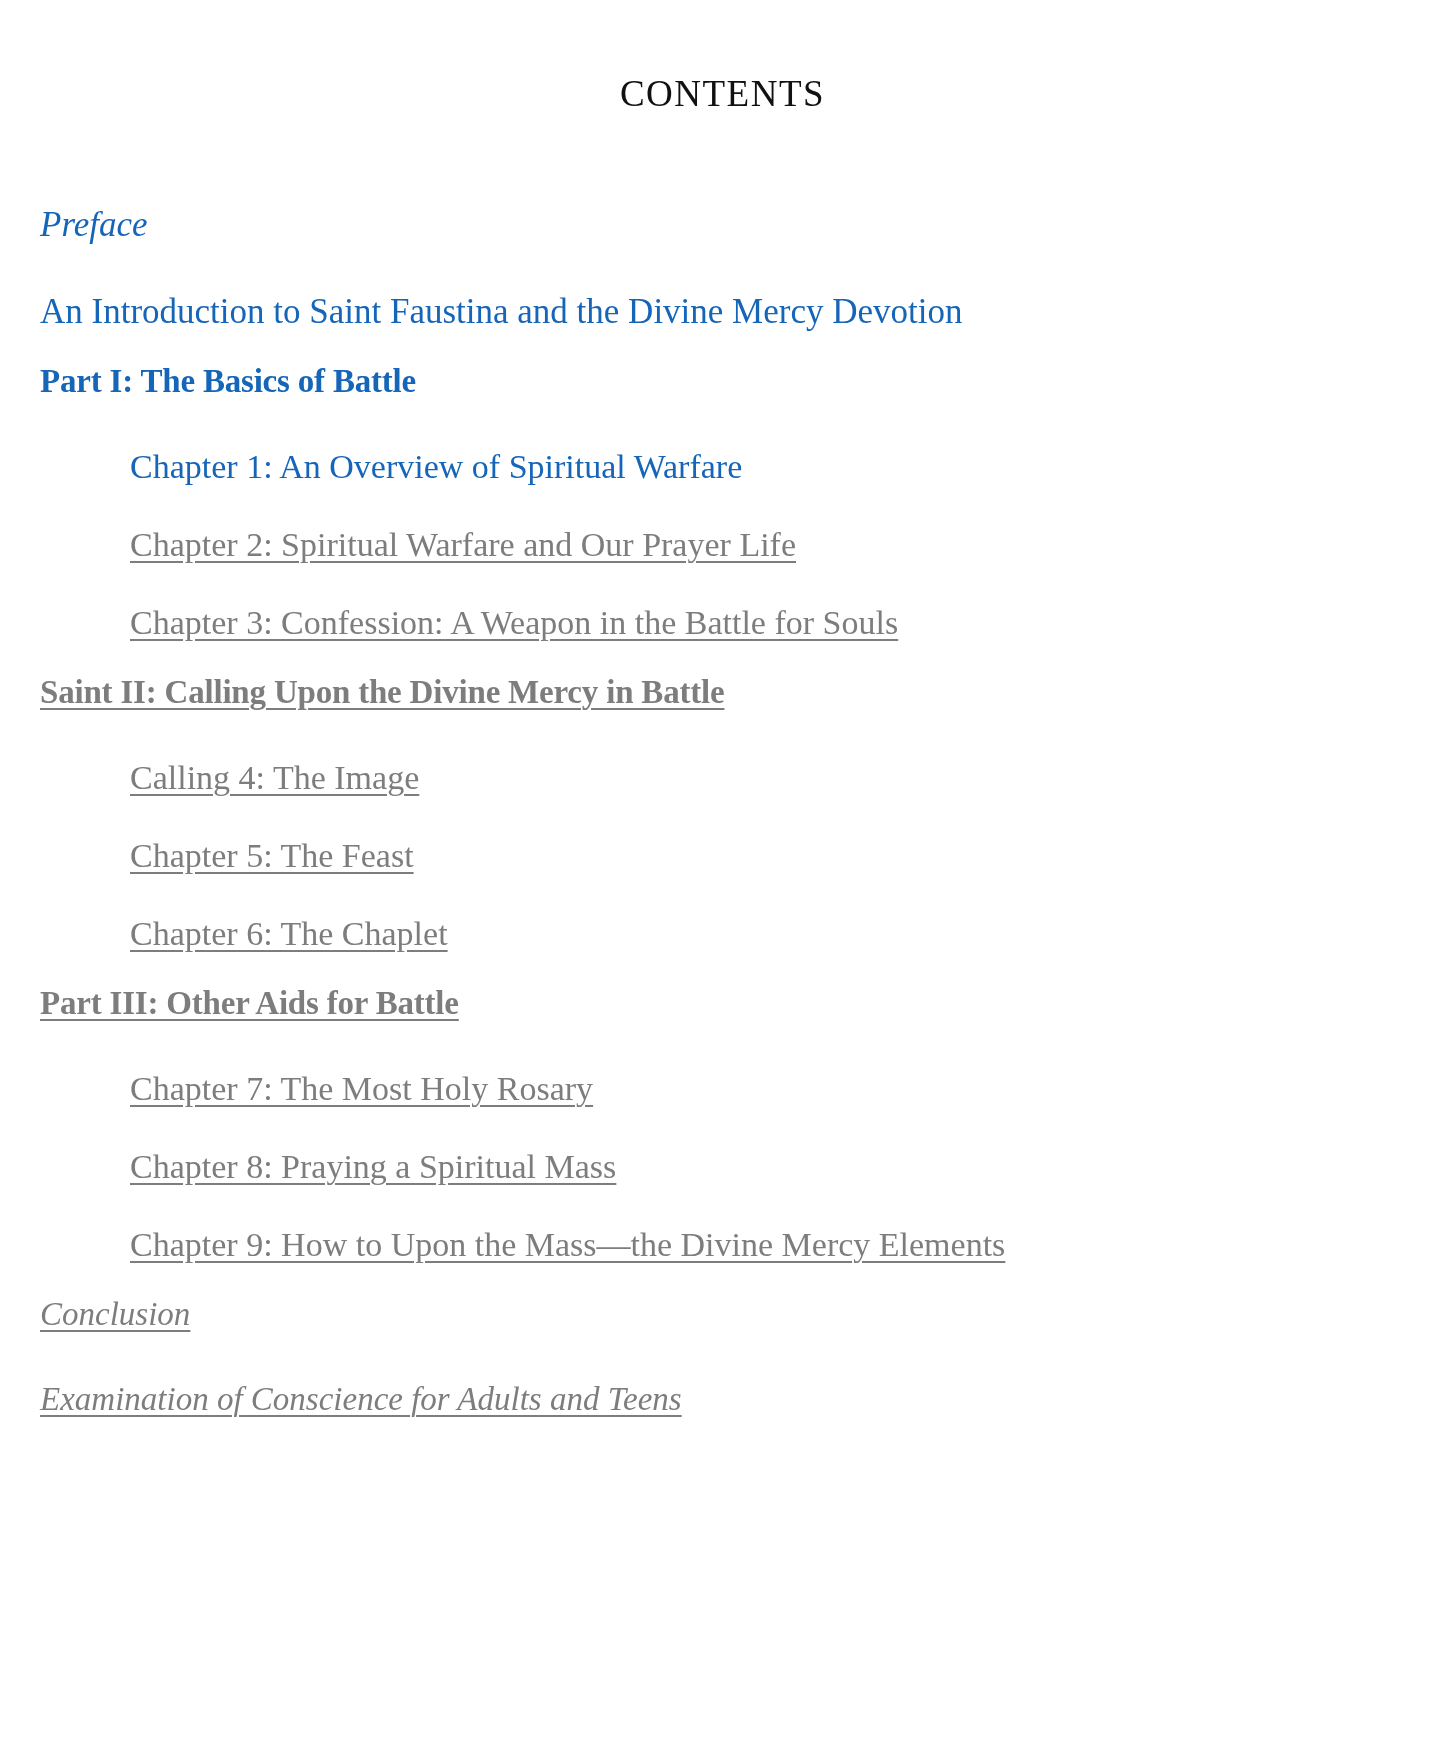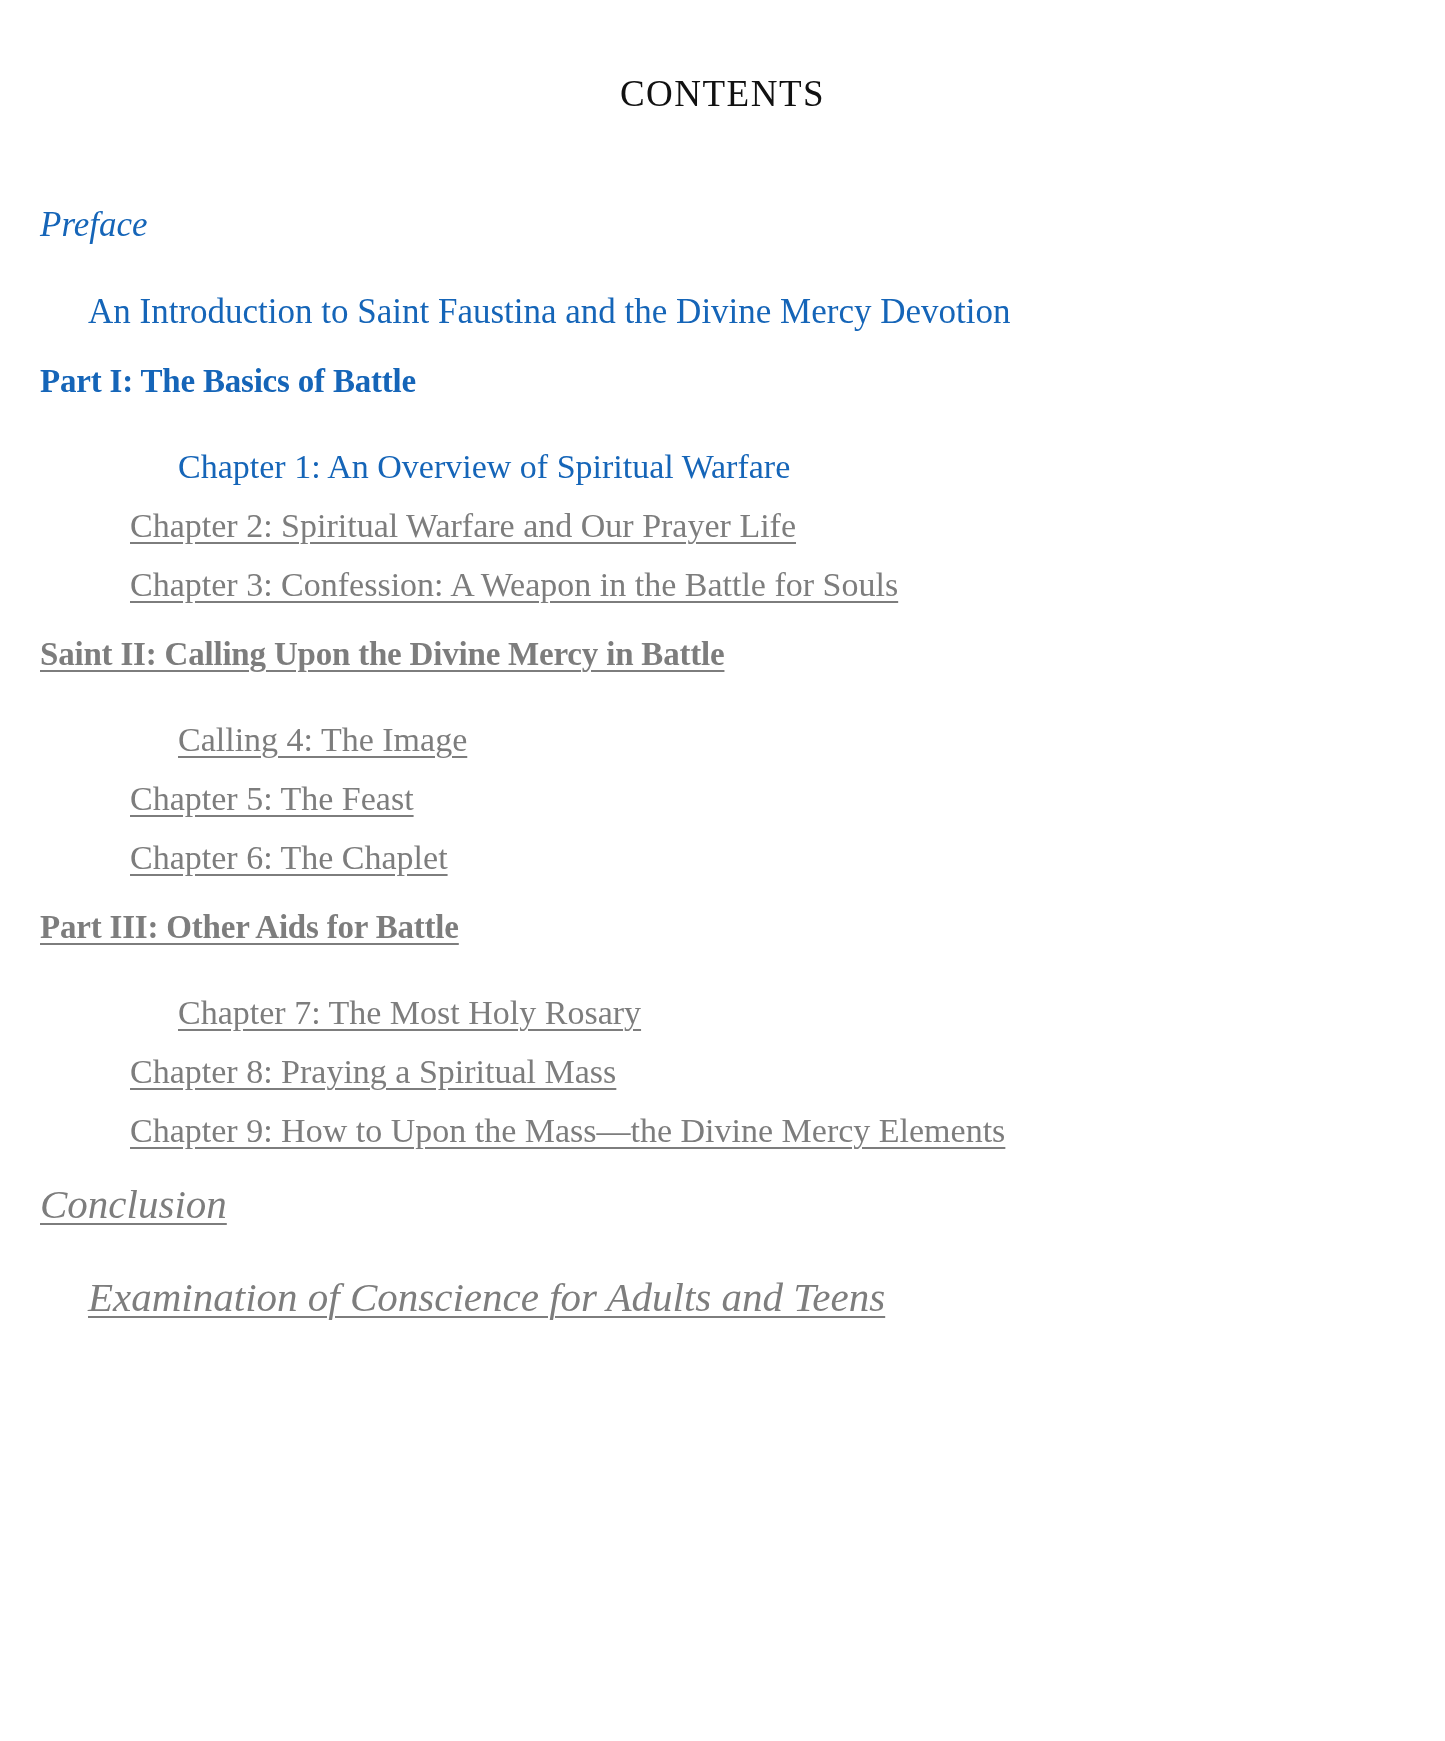--- a/index.html
+++ b/index.html
@@ -52,22 +52,22 @@
 
   .entry {
     display: block;
     font-size: 33px;
     line-height: 1.0;
     text-decoration: none;
     white-space: nowrap;
   }
 
   
-  .gap-sm { margin-top: 25px; }
-  .gap-md { margin-top: 52px; margin-left: 48px; }
+  .gap-sm { margin-top: 44px; }
+  .gap-md { margin-top: 52px; }
   .gap-xl { margin-top: 36px; }
 
   
   .first { margin-top: 0; }
 
   
   .blue        { color: #1565b8; }
   .gray        { color: #7d7d7d; }
 
   .italic      { font-style: italic; }
@@ -87,21 +87,21 @@
   }
 
   
   .indent { padding-left: 90px; }
 
   
   .lead { font-size: 35px; }
 
   .chapter { font-size: 34px; }
 
-  .tail { font-size: 41px; }
+  .tail { font-size: 33px; }
 </style>
 </head>
 <body>
 
 <div class="page">
 
   <h1 class="toc-title">Contents</h1>
 
   <div class="toc-body">
 

